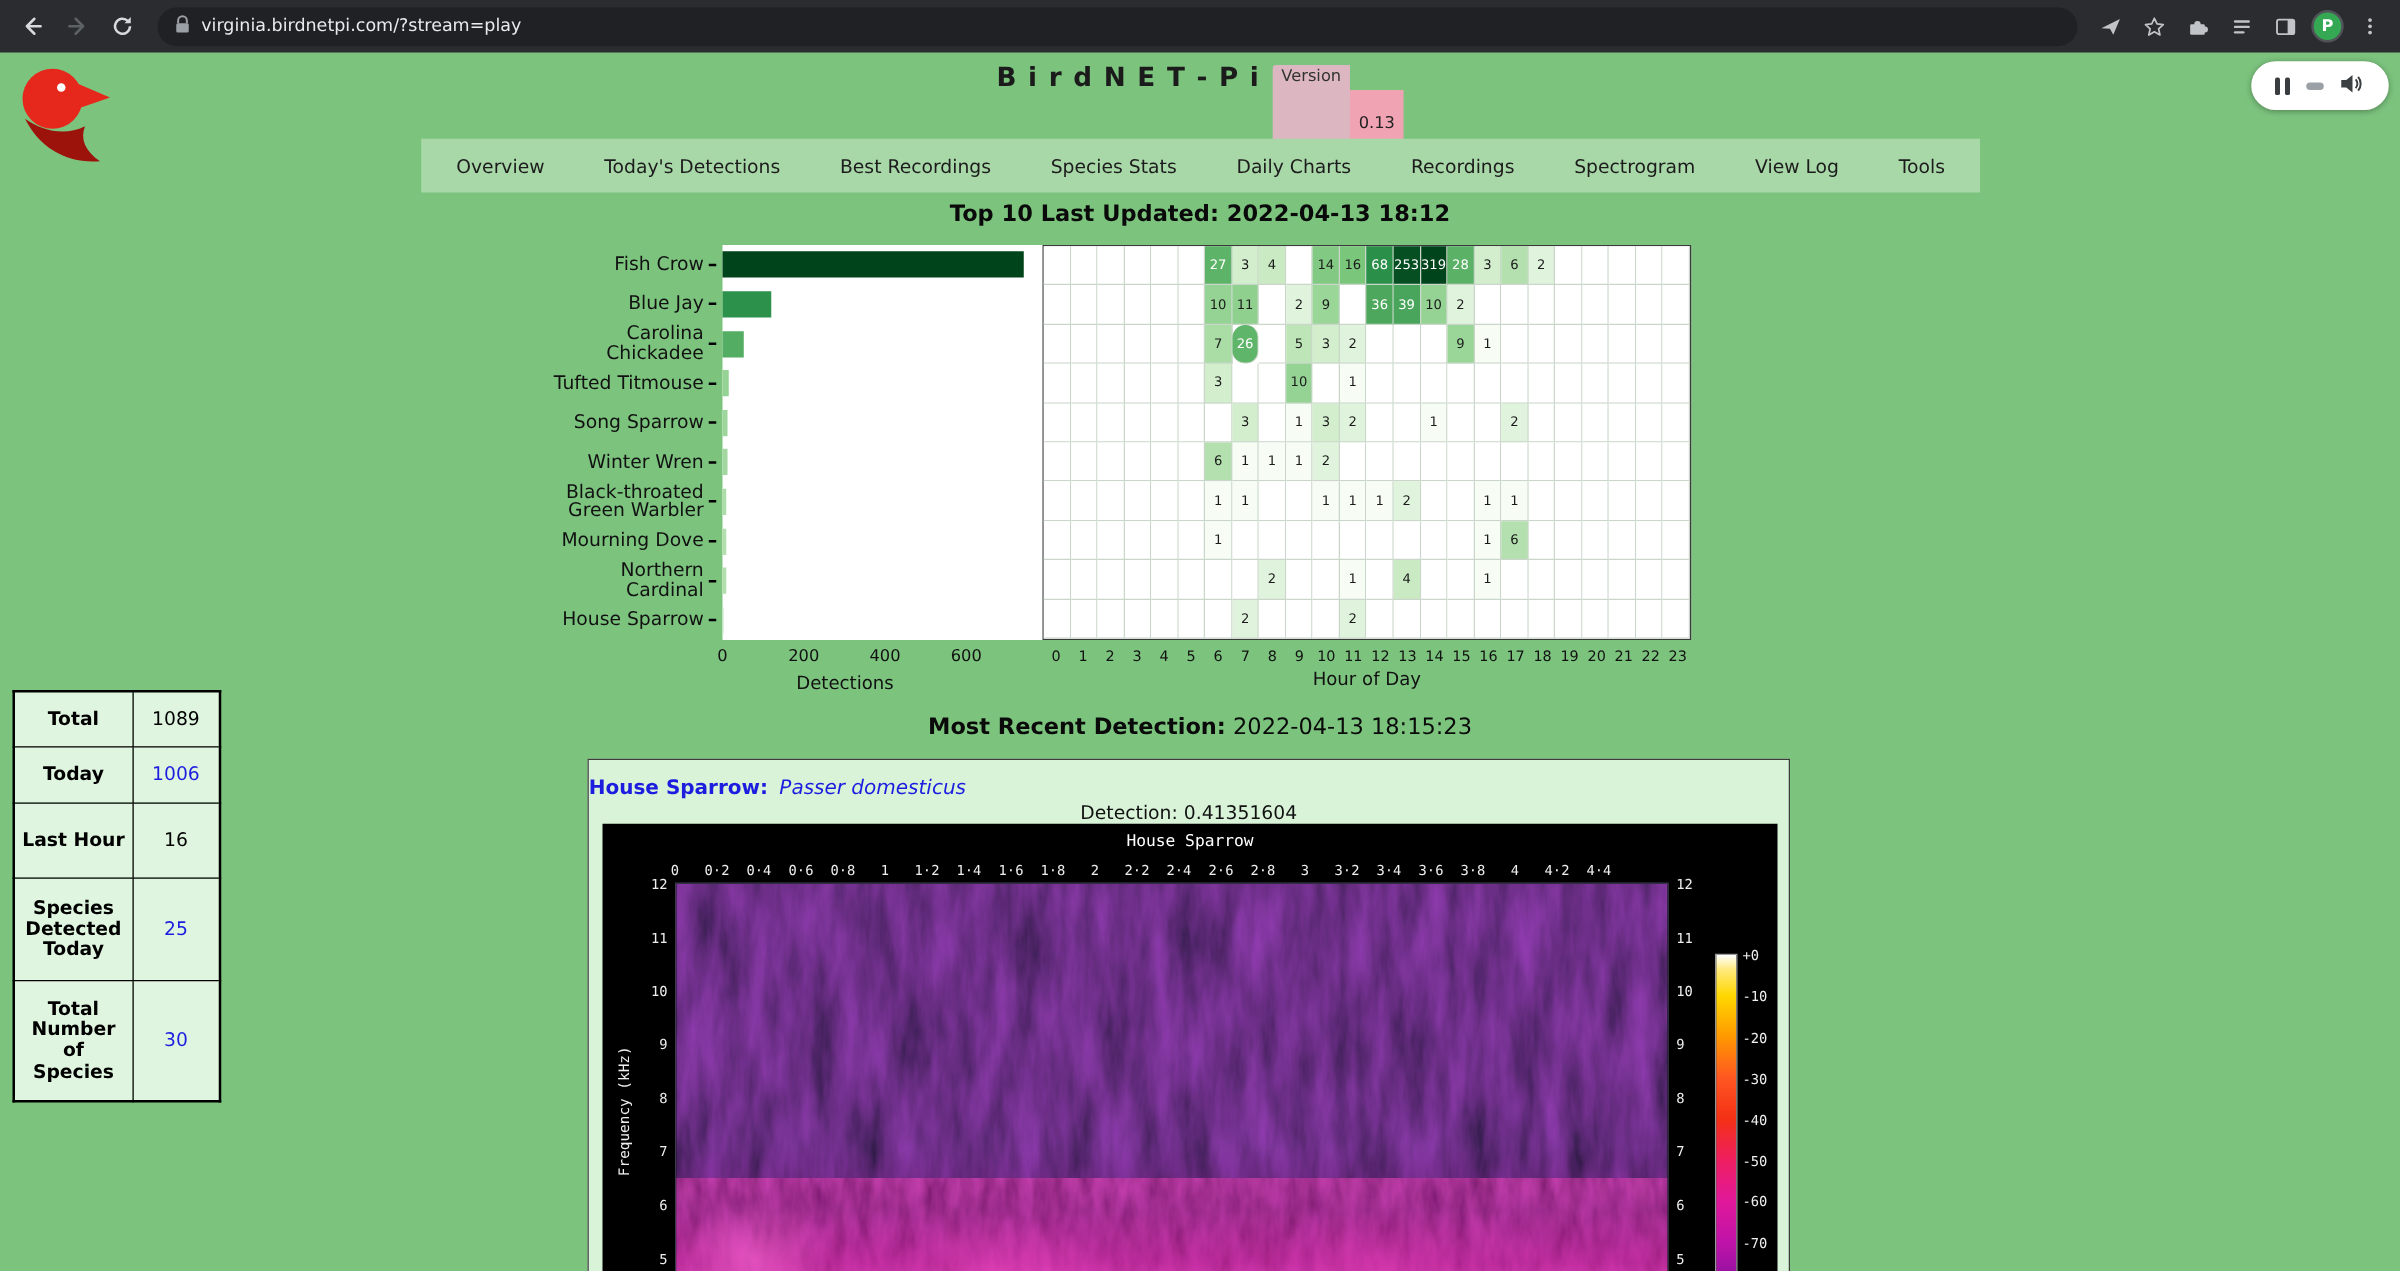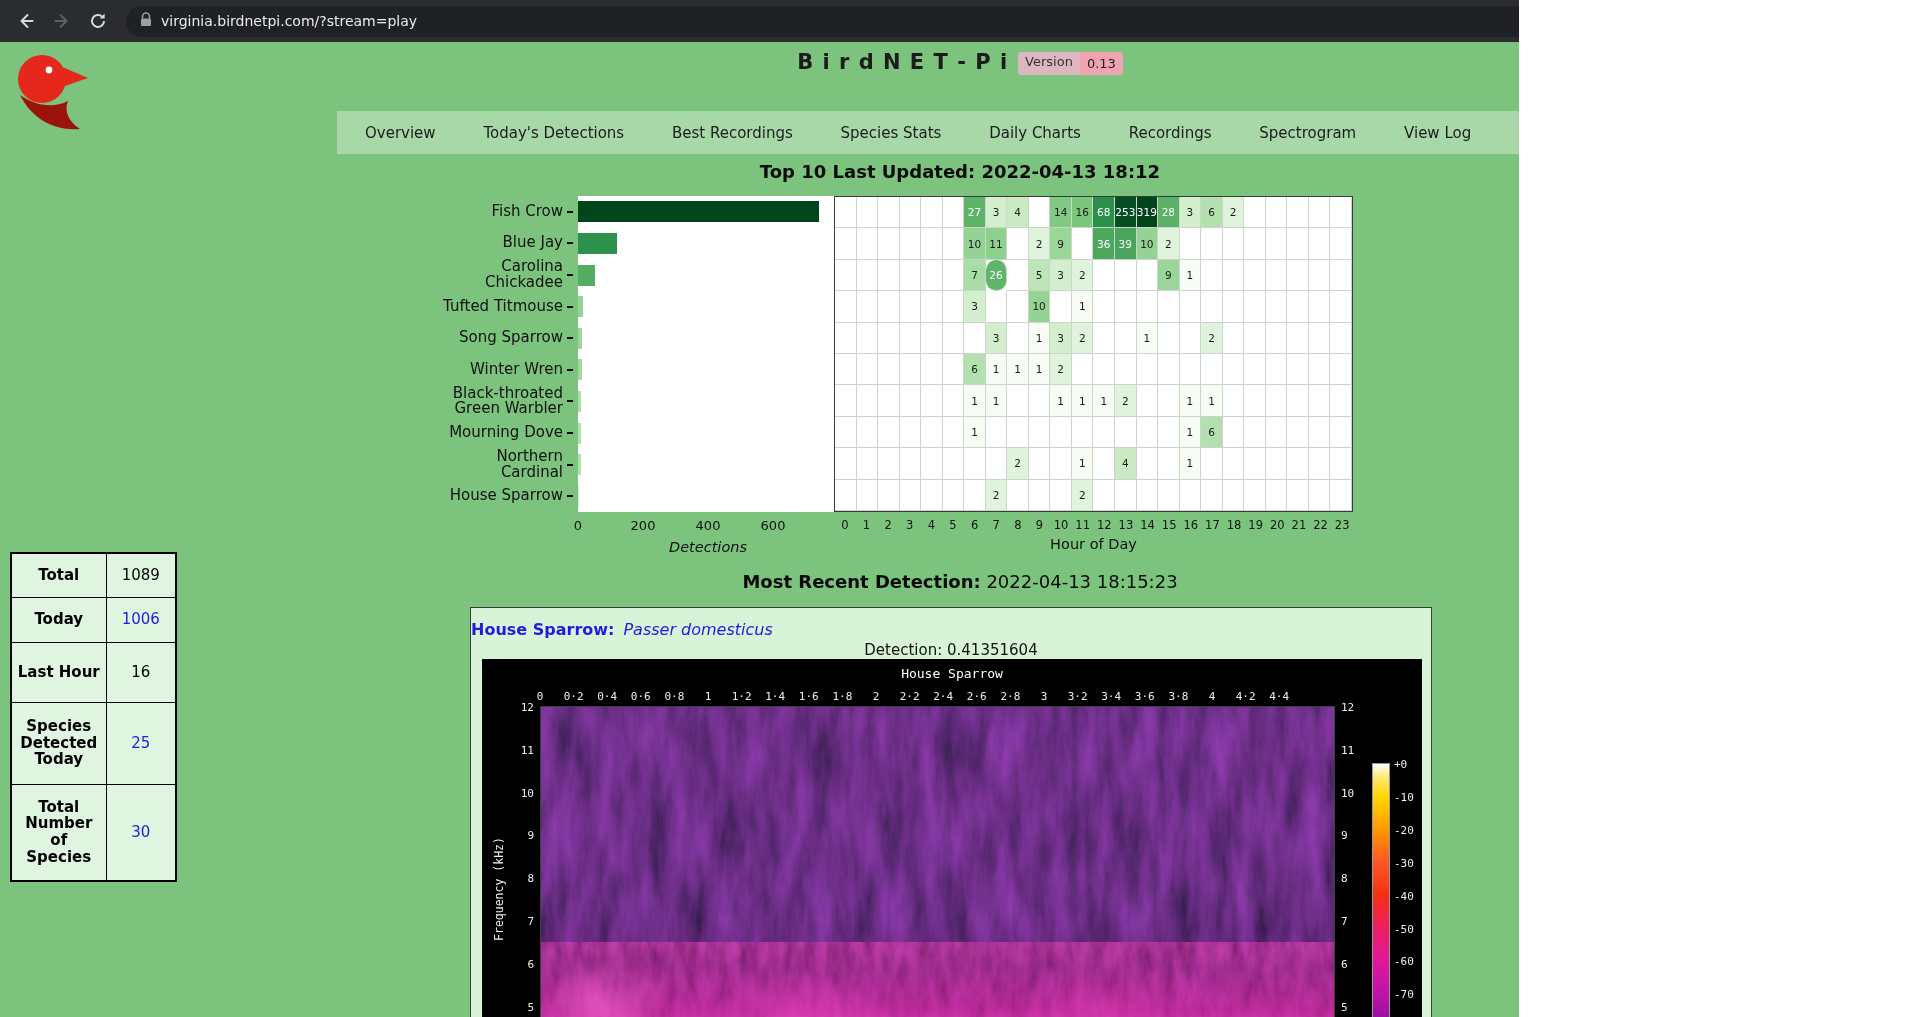--- a/index.html
+++ b/index.html
@@ -1,18 +1,18 @@
 <!DOCTYPE html>
 <html style="--page-bg: #7cc47e; --nav-bg: #a8d7a8; --panel-bg: #dff5df; --link-blue: #1d1de0; --badge-pink: #f0a3b3; --logo-red: #e6281c; --heat-low: #f7fcf5; --heat-high: #00441b;"><head>
 <meta charset="utf-8">
 <style>
   * { box-sizing: border-box; margin: 0; padding: 0; }
   html, body { width: 1920px; height: 1017px; overflow: hidden;
     font-family: "DejaVu Sans", "Liberation Sans", sans-serif; }
-  #page { position: relative; width: 1519px; height: 1017px;
+  #page { position: relative; width: 1920px; height: 1017px;
     background: var(--page-bg, #7cc47e); overflow: hidden; }
 
   
   #chrome { position: absolute; top: 0; left: 0; width: 1920px; height: 42px;
     background: #2b2c2f; display: flex; align-items: center; gap: 4px; padding: 0 10px; z-index: 50; }
   .nav-btn { width: 32px; height: 32px; border-radius: 50%; display: flex;
     align-items: center; justify-content: center; flex: 0 0 auto; }
   #addr { flex: 1 1 auto; height: 31px; margin: 0 8px; background: #202124;
     border-radius: 16px; display: flex; align-items: center; gap: 9px;
     padding: 0 14px; color: #e8eaed; font-size: 14px; }
@@ -22,21 +22,21 @@
     color: #fff; font-size: 13px; font-weight: bold; display: flex;
     align-items: center; justify-content: center; border: 2px solid #505358; }
 
   
   #logo { position: absolute; left: 10px; top: 53px; }
   #masthead { position: absolute; left: 0; top: 50px; width: 1920px;
     display: flex; justify-content: center; align-items: flex-start; gap: 10px; }
   #site-title { font-size: 21px; font-weight: bold; color: #1b1b1b; letter-spacing: 1px; }
   #version-badge { display: inline-flex; margin-top: 2px; font-size: 13px; border-radius: 3px; overflow: hidden; }
   .v-label { background: #dcb7c1; color: #333; padding: 2px 7px; }
-  .v-value { background: var(--badge-pink, #f0a3b3); color: #222; padding: 4px 7px; }
+  .v-value { background: var(--badge-pink, #f0a3b3); color: #222; padding: 19px 7px; margin-top: 20px; }
 
   
   #player { position: absolute; left: 1801px; top: 49px; width: 110px; height: 39px;
     background: #fff; border-radius: 20px; box-shadow: 0 1px 5px rgba(0,0,0,.35);
     display: flex; align-items: center; justify-content: center; gap: 13px; }
   .pause-bars { display: flex; gap: 4px; }
   .pb { width: 4px; height: 14px; background: #3a3d40; border-radius: 1.5px; display: inline-block; }
   .p-mid { width: 14px; height: 6px; border-radius: 3px; background: #9aa0a6; display: inline-block; }
 
   
@@ -63,22 +63,22 @@
   .bar { position: absolute; left: 0; height: 21px; }
   #heatmap { position: absolute; left: 256px; top: 0; width: 519px; height: 316px;
     border: 1px solid #3a3a3a; display: grid;
     grid-template-columns: repeat(24, 1fr); grid-template-rows: repeat(10, 1fr); }
   .hcell { border-right: 1px solid #c9d6c9; border-bottom: 1px solid #c9d6c9;
     display: flex; align-items: center; justify-content: center;
     font-size: 10.5px; color: #1a1a1a; background: #fff; overflow: hidden; }
 
   #bar-xticks { position: absolute; left: 578px; top: 518px; width: 260px; height: 15px; }
   .bar-xtick { position: absolute; transform: translateX(-50%); font-size: 13px; color: #111; }
-  #bar-xlabel { position: absolute; left: 578px; top: 539px; width: 260px;
-    text-align: center; font-size: 14.5px; color: #111; font-style: italic; }
+  #bar-xlabel { position: absolute; left: 546px; top: 539px; width: 260px;
+    text-align: center; font-size: 14.5px; color: #111; }
   #hour-axis { position: absolute; left: 834px; top: 518px; width: 519px; height: 15px;
     display: grid; grid-template-columns: repeat(24, 1fr); }
   .hour-label { text-align: center; font-size: 11.5px; color: #111; }
   #hour-xlabel { position: absolute; left: 834px; top: 536px; width: 519px;
     text-align: center; font-size: 14.5px; color: #111; }
 
   
   #stats { position: absolute; left: 10px; top: 552px; border-collapse: collapse;
     border: 2px solid #000; }
   #stats td { border: 1px solid #000; background: var(--panel-bg, #dff5df);

